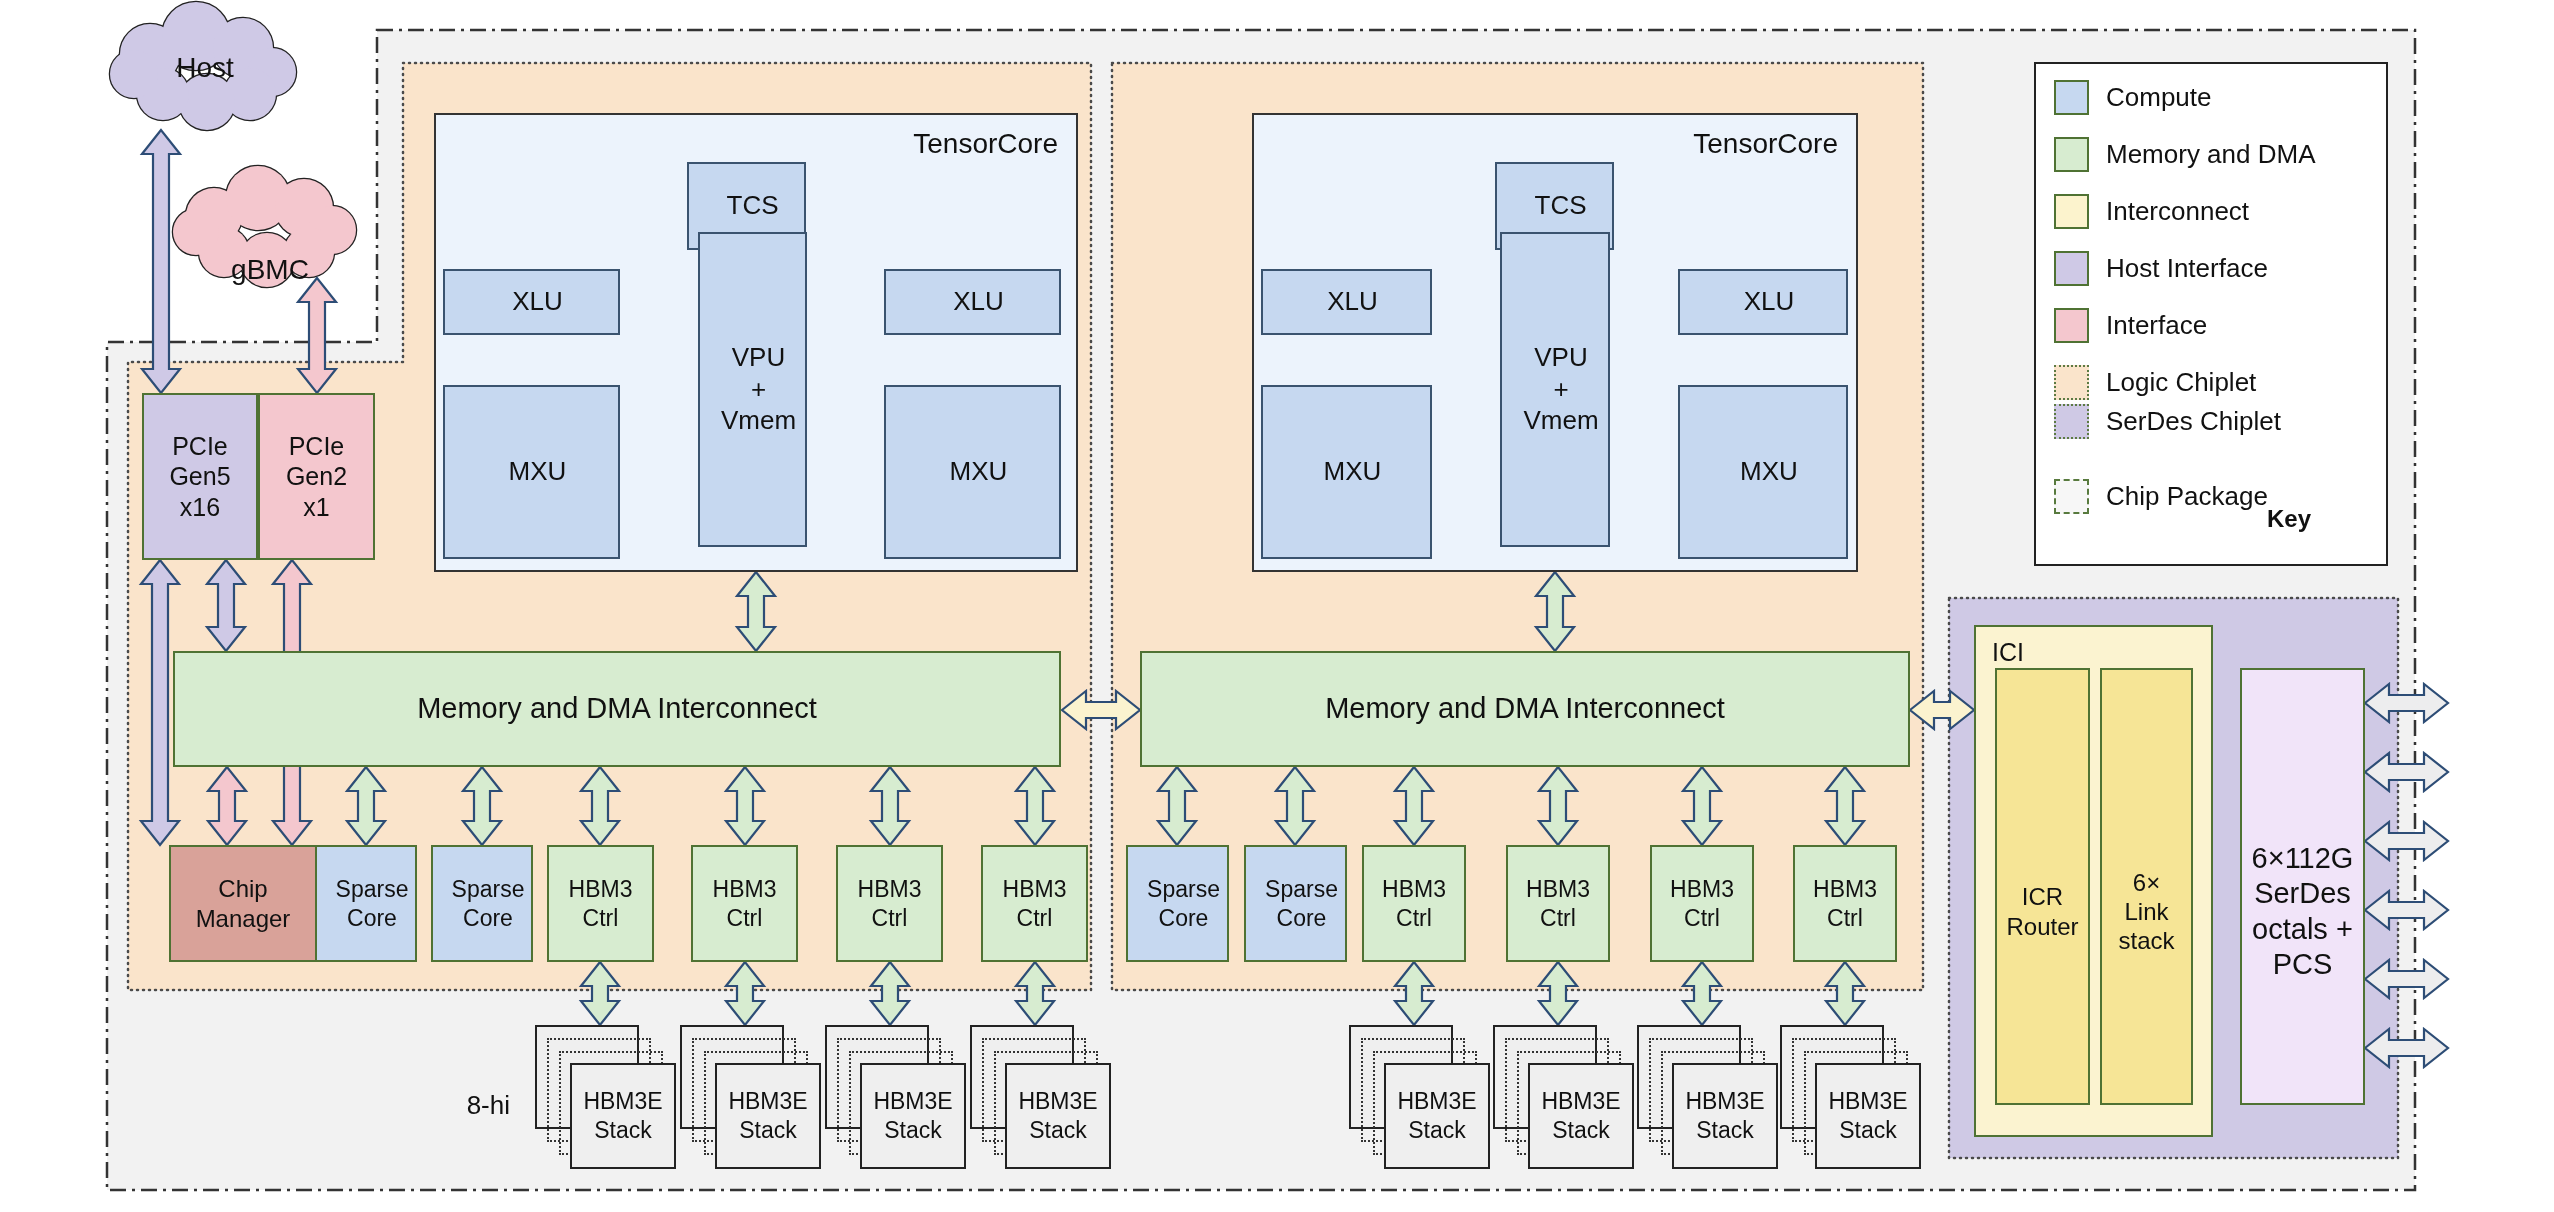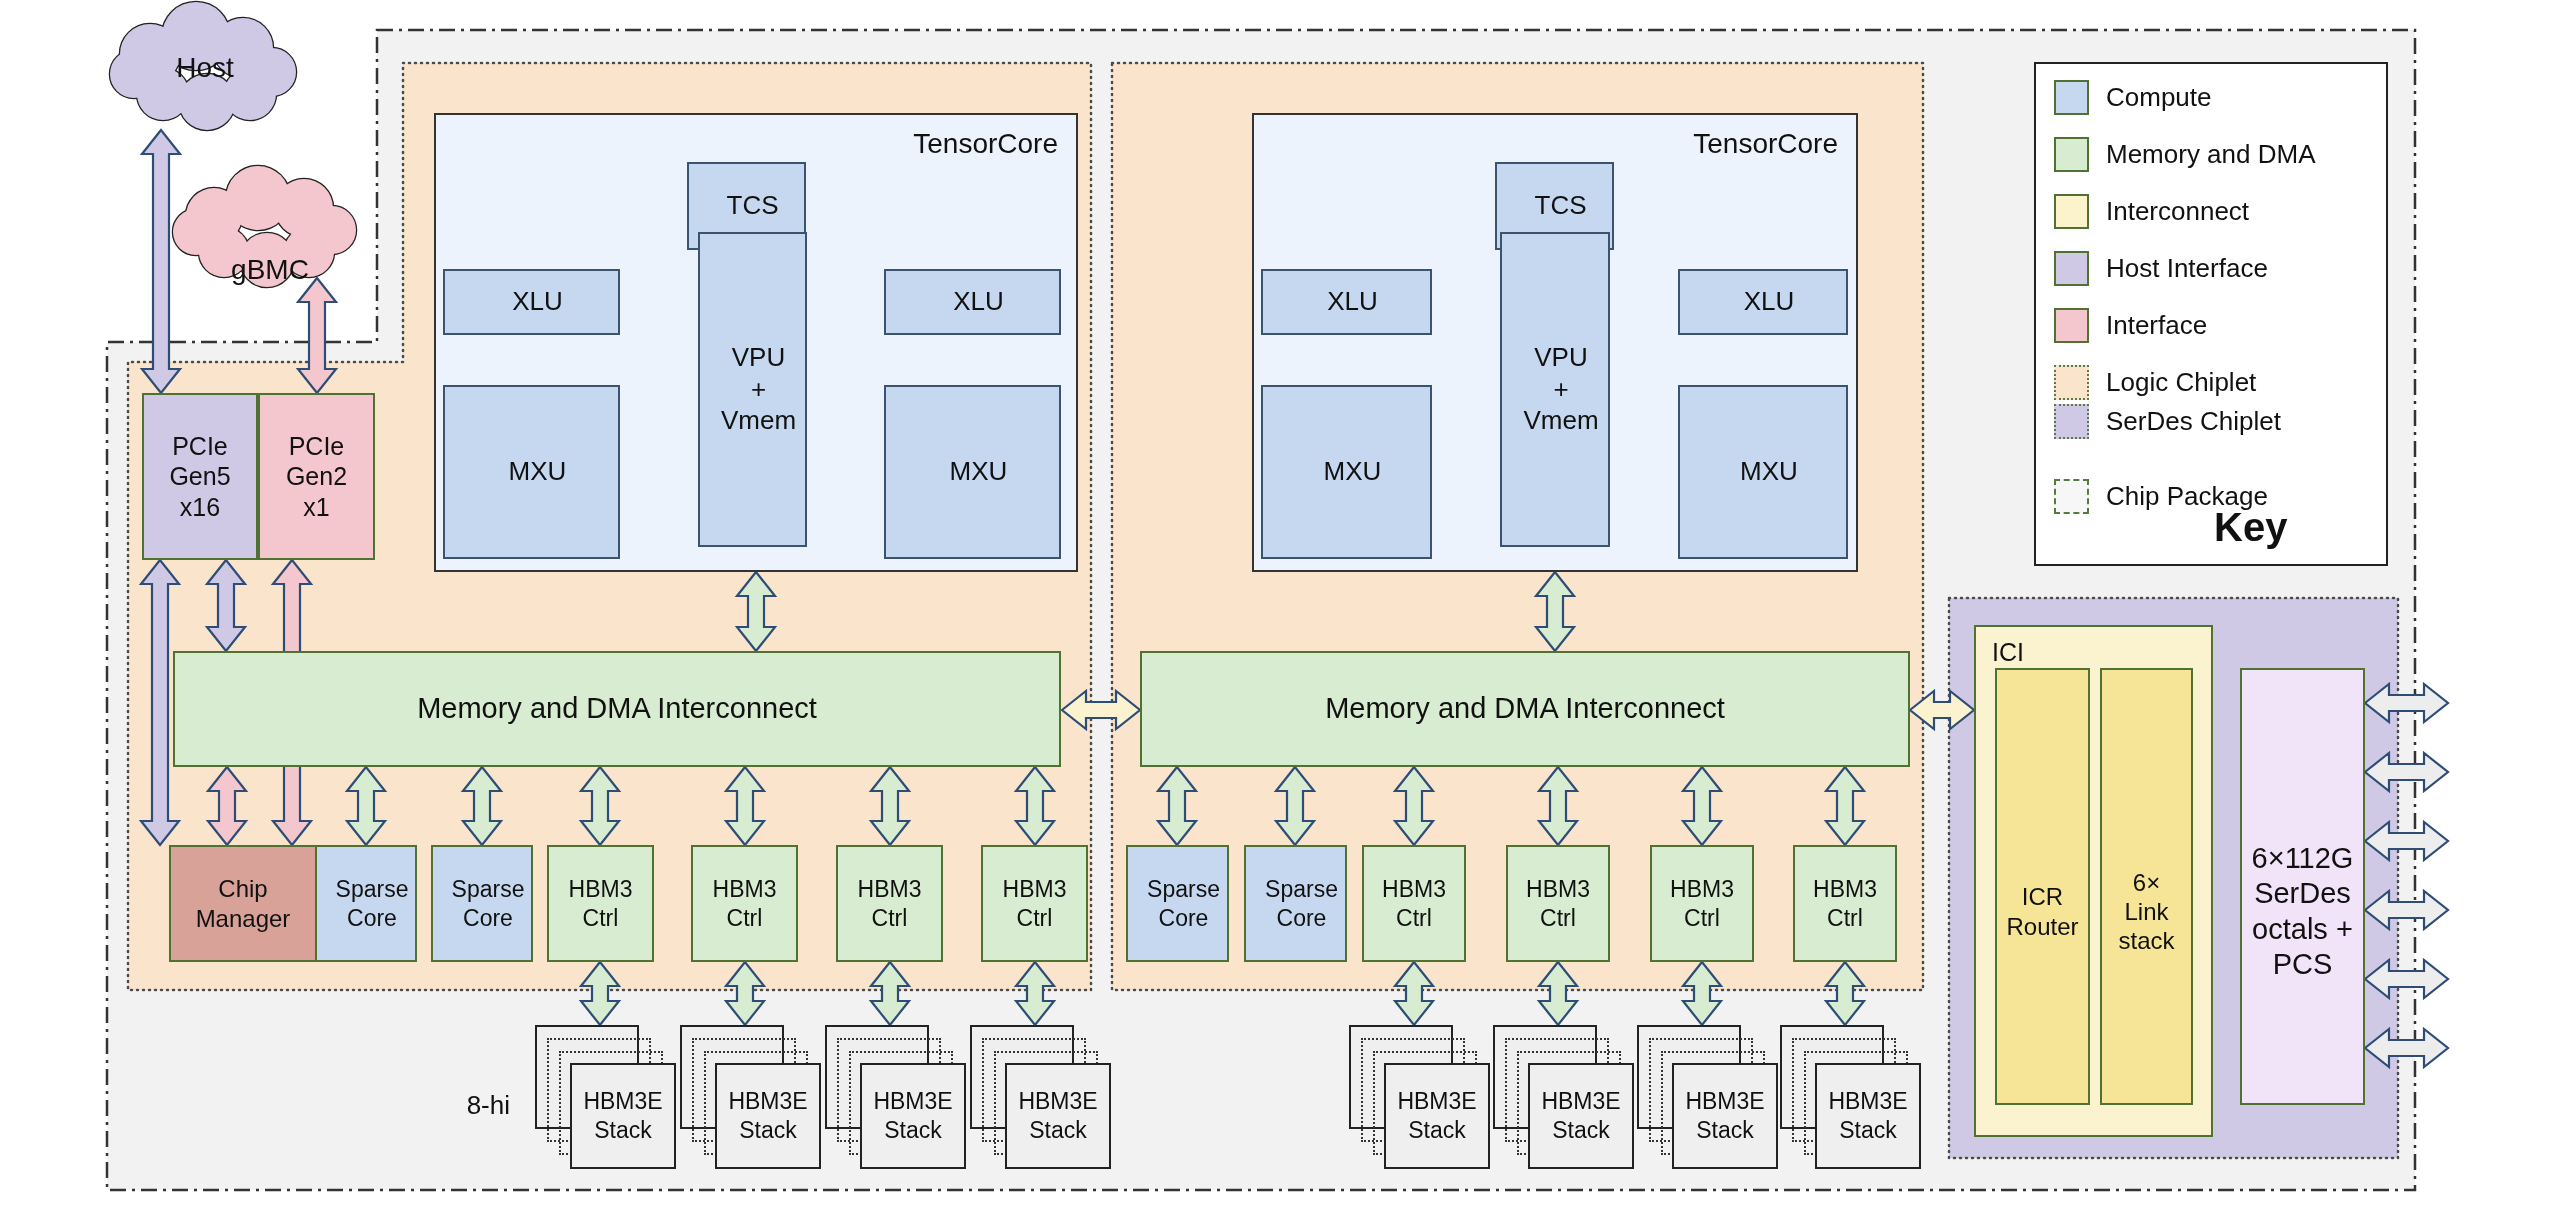--- a/index.html
+++ b/index.html
@@ -29,22 +29,22 @@
   .cloud-stroke{stroke:#222;stroke-width:2.5;}
   .cloud-flat{stroke:none;}
   .legend-box{position:absolute;left:2034px;top:62px;width:350px;height:500px;background:#fff;
               border:2.5px solid #222;}
   .legend-row{position:absolute;left:2054px;width:320px;height:35px;display:flex;align-items:center;}
   .sw{width:35px;height:35px;box-sizing:border-box;flex:0 0 auto;}
   .sw-line{border:2px solid var(--border-green);}
   .sw-dot{border:2px dotted #5c7a43;}
   .sw-dash{border:2px dashed #587a3e;background:#f7f7f7;}
   .legend-label{margin-left:17px;font-size:26px;white-space:nowrap;}
-  .key-title{position:absolute;left:2214px;top:505px;width:150px;text-align:left;
-             font-size:40px;font-weight:bold;}
+  .key-title{position:absolute;left:2214px;top:505px;width:150px;text-align:center;
+             font-size:24px;font-weight:bold;}
   .cloud-label{font-size:28px;}
   .ici-inner{background:var(--ici-inner);border:2px solid var(--border-green);font-size:24px;padding-top:50px;}
 </style>
 </head>
 <body>
 
 <div id="stage">
 
   <svg id="bg" width="2554" height="1212" viewBox="0 0 2554 1212">
 

